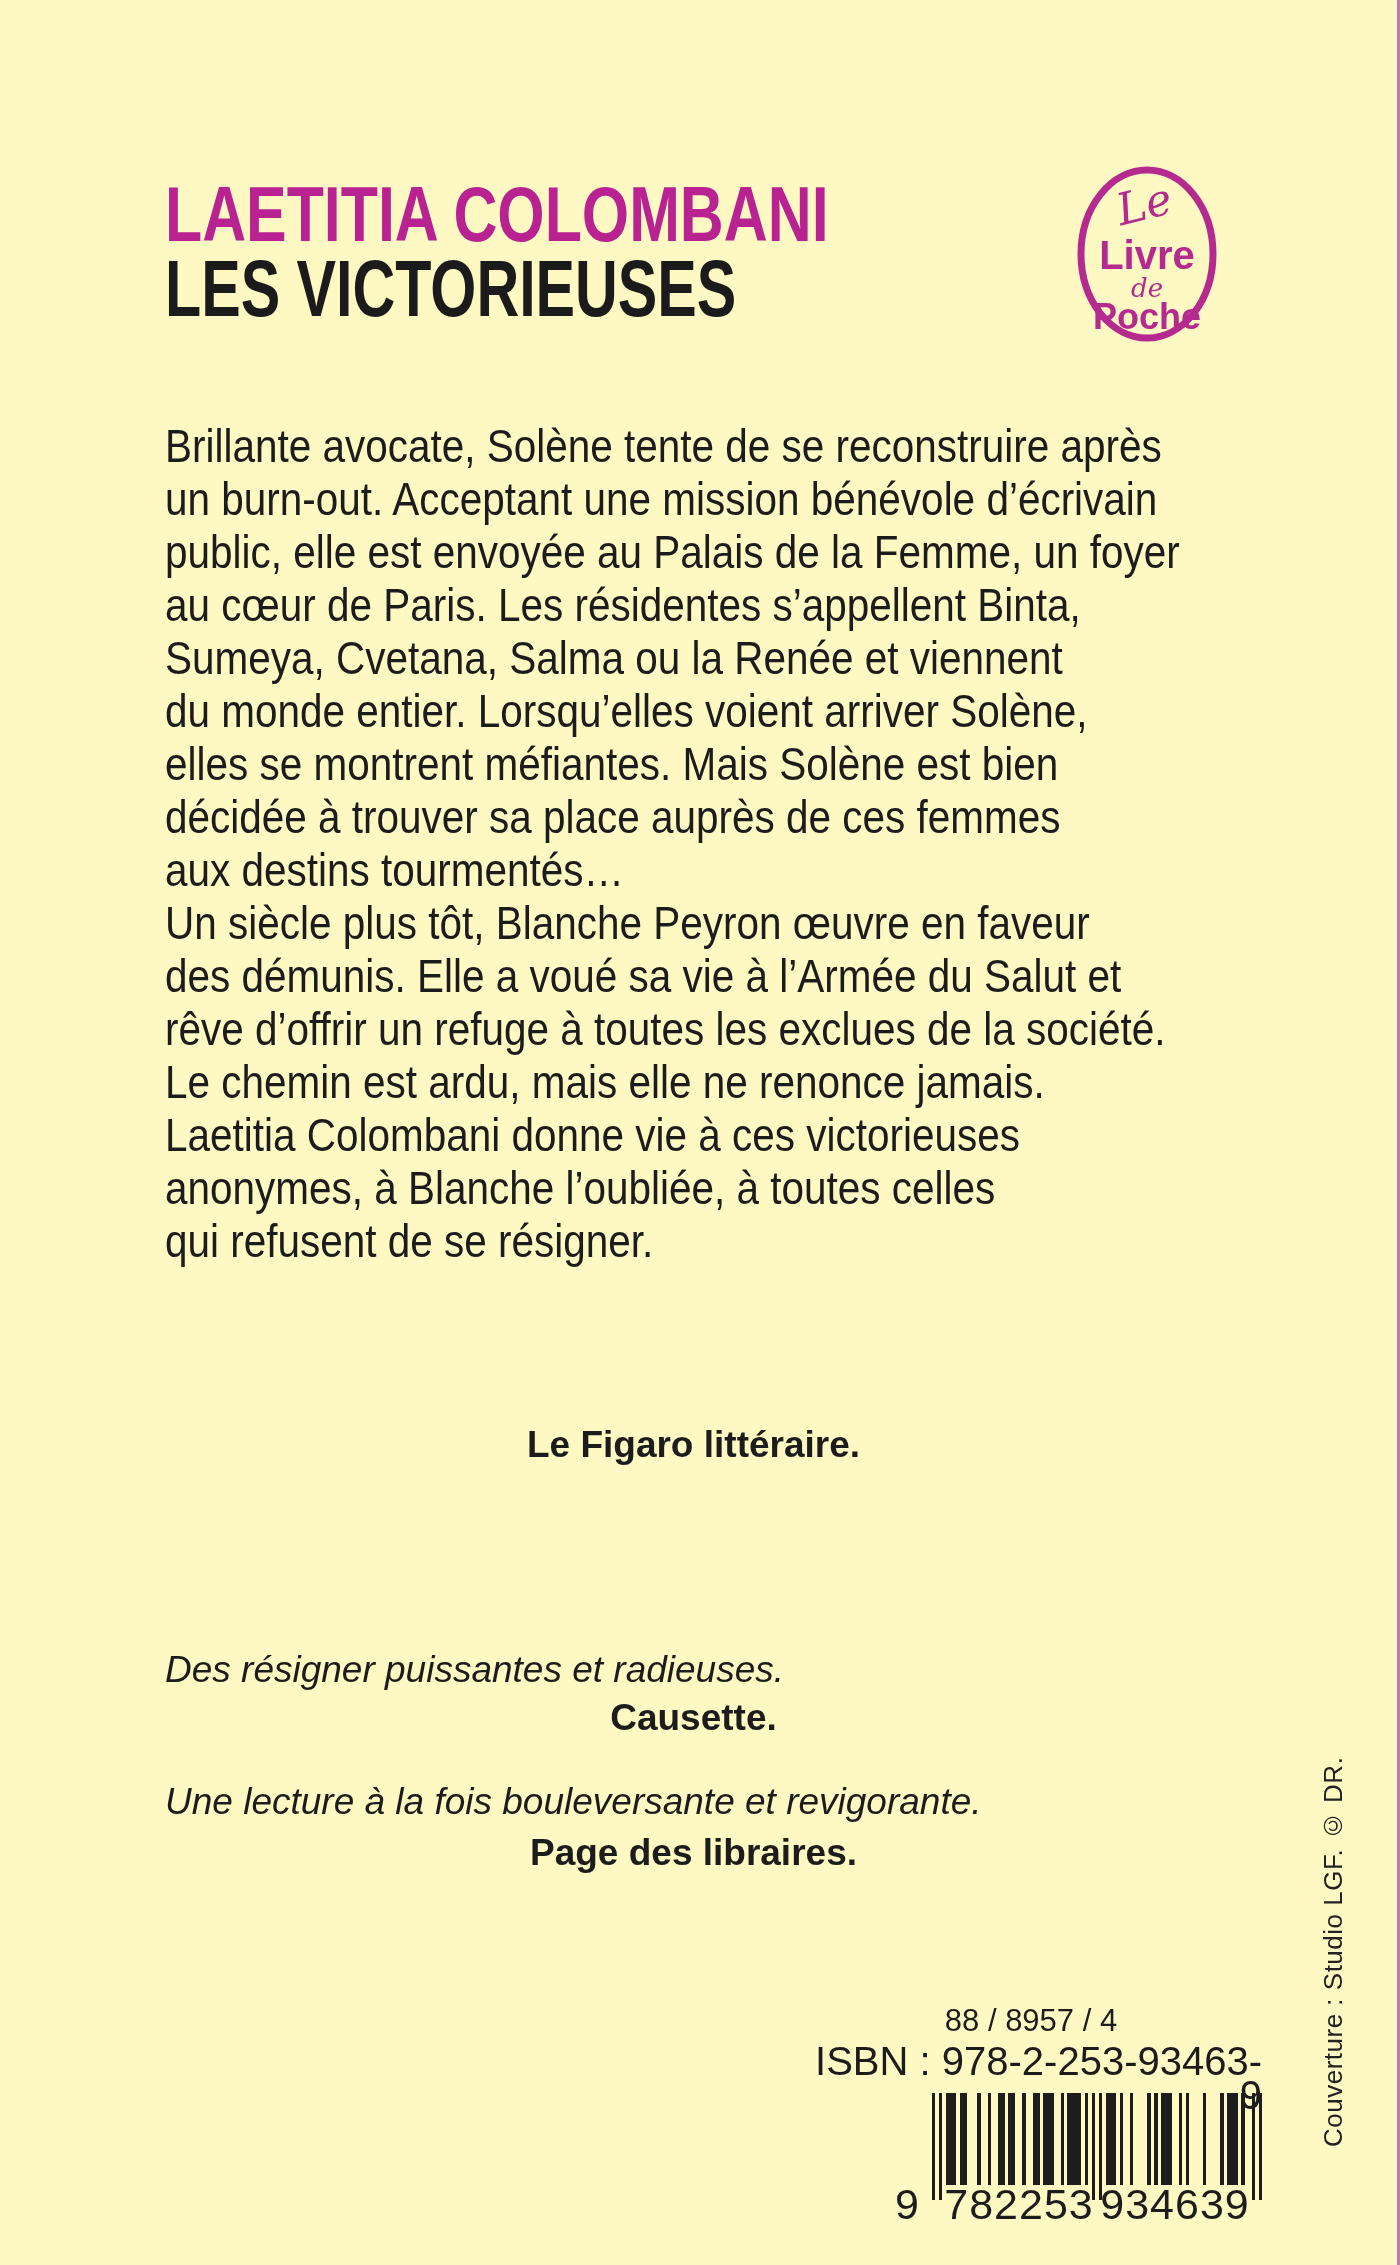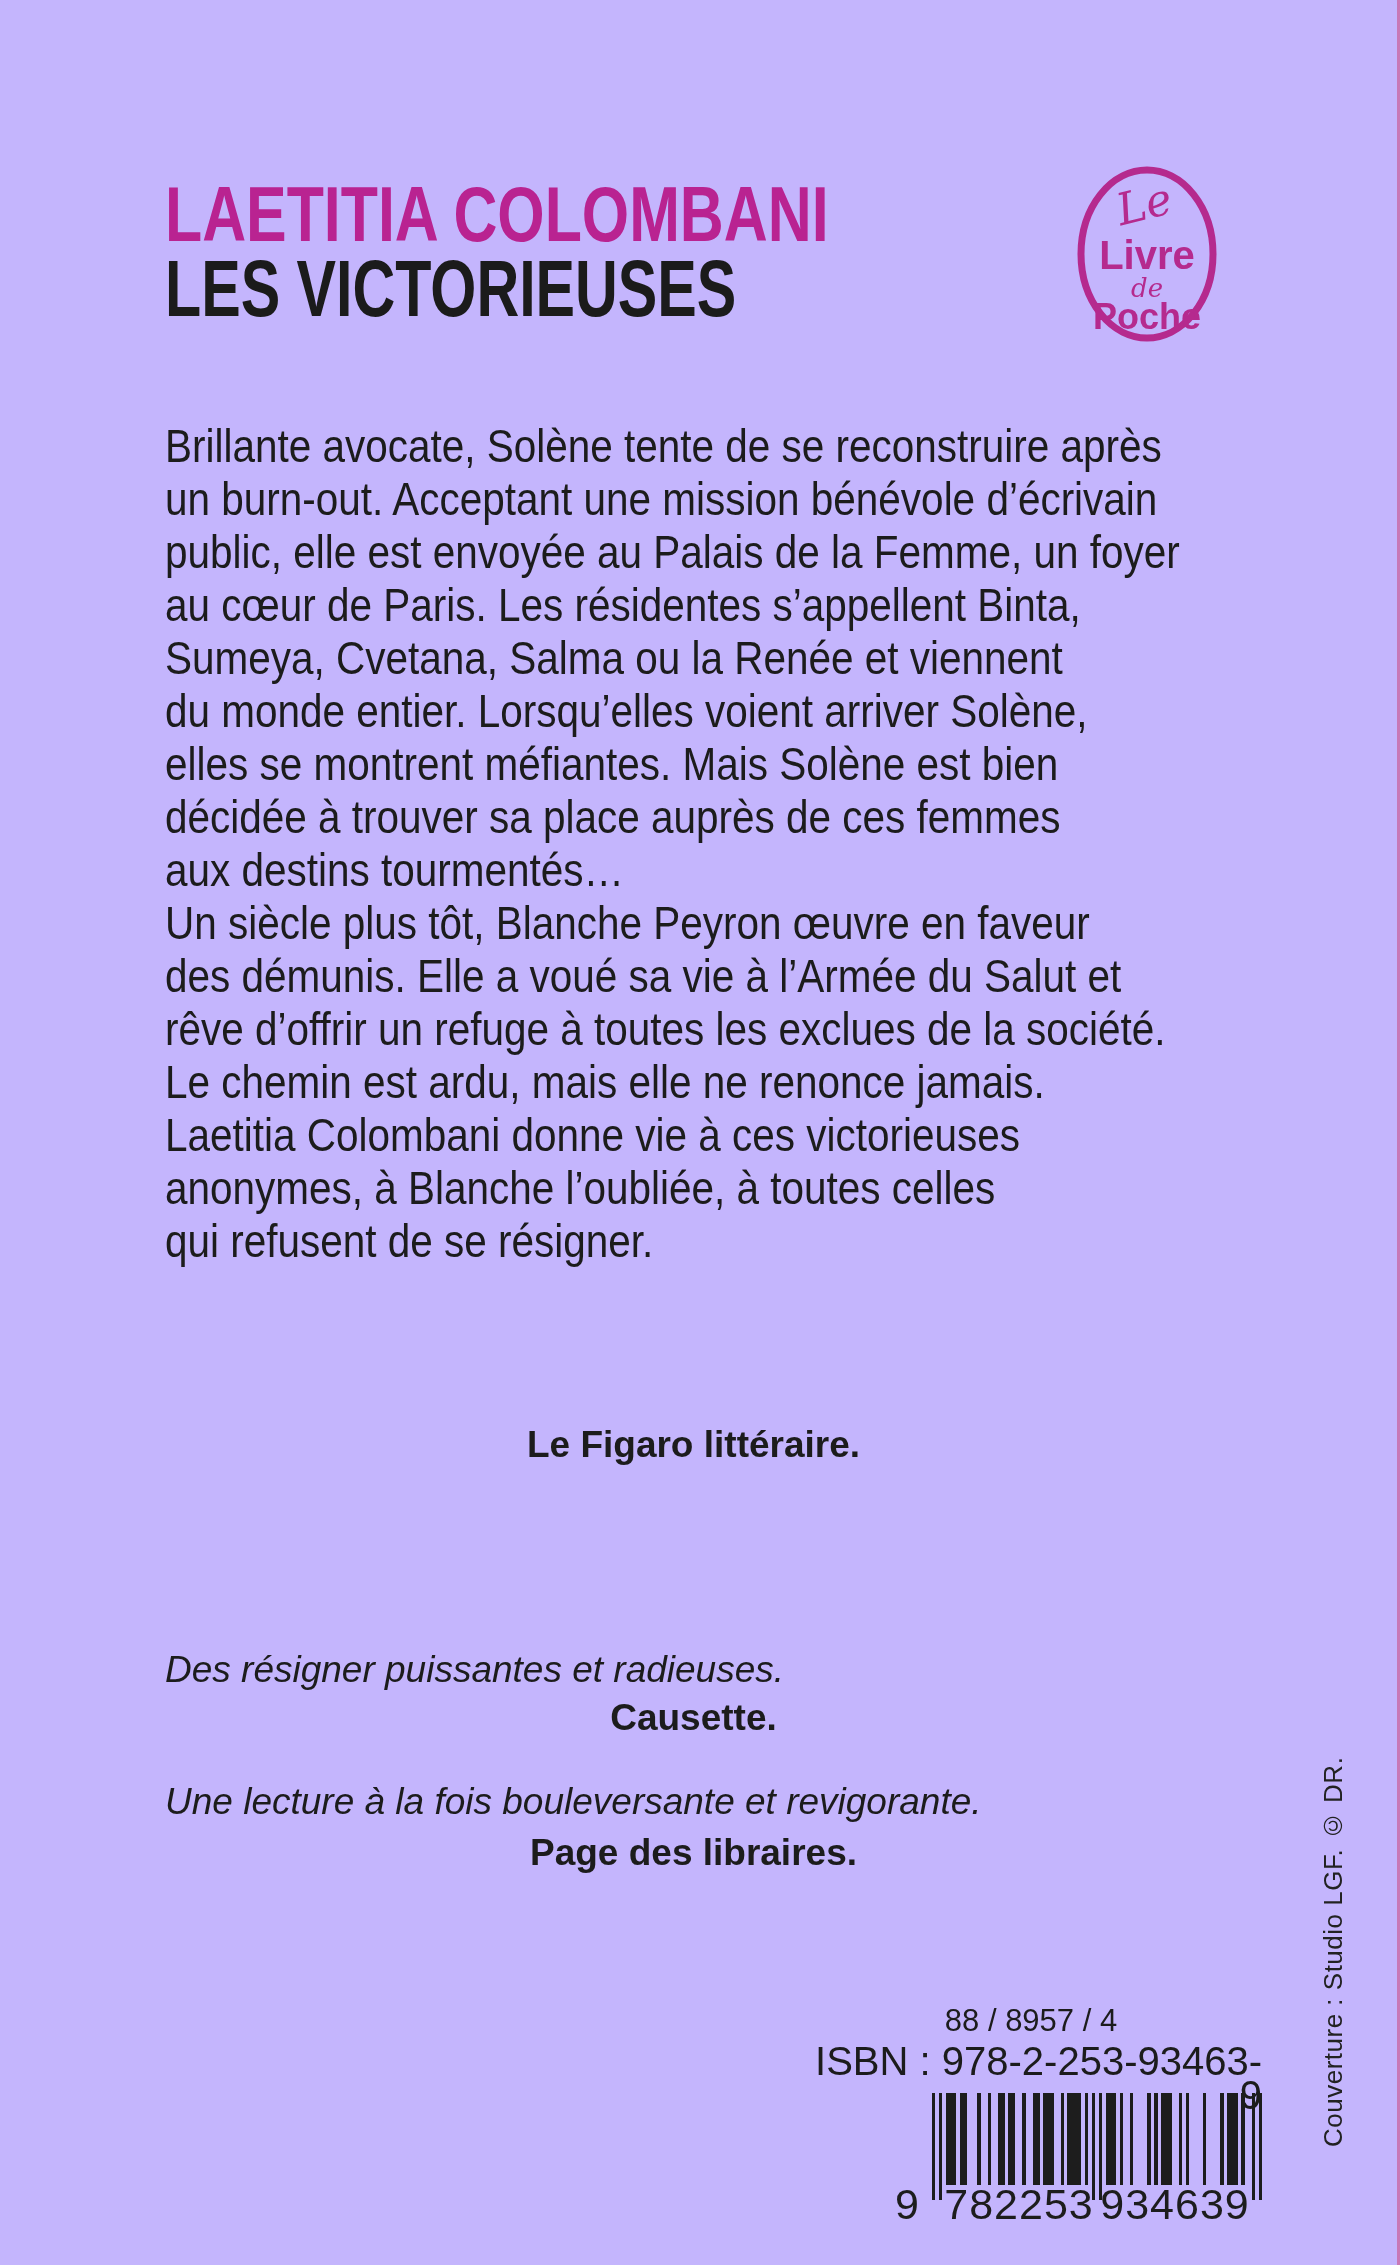--- a/index.html
+++ b/index.html
@@ -1,19 +1,19 @@
 <!DOCTYPE html>
 <html><head>
 <meta charset="utf-8">
 <style>
   html,body{margin:0;padding:0;background:#e8e8e8;}
   #cover{
     position:relative;
     width:1400px;height:2265px;
-    background:#c4b5fd;
+    background:#fef9c3;
     overflow:hidden;
     font-family:"Liberation Sans",sans-serif;
     color:#1c1c1c;
   }
   .abs{position:absolute;}
   
   #author{
     left:165px;top:175px;
     font-size:78px;font-weight:bold;line-height:78px;
     color:#b92391;white-space:nowrap;

